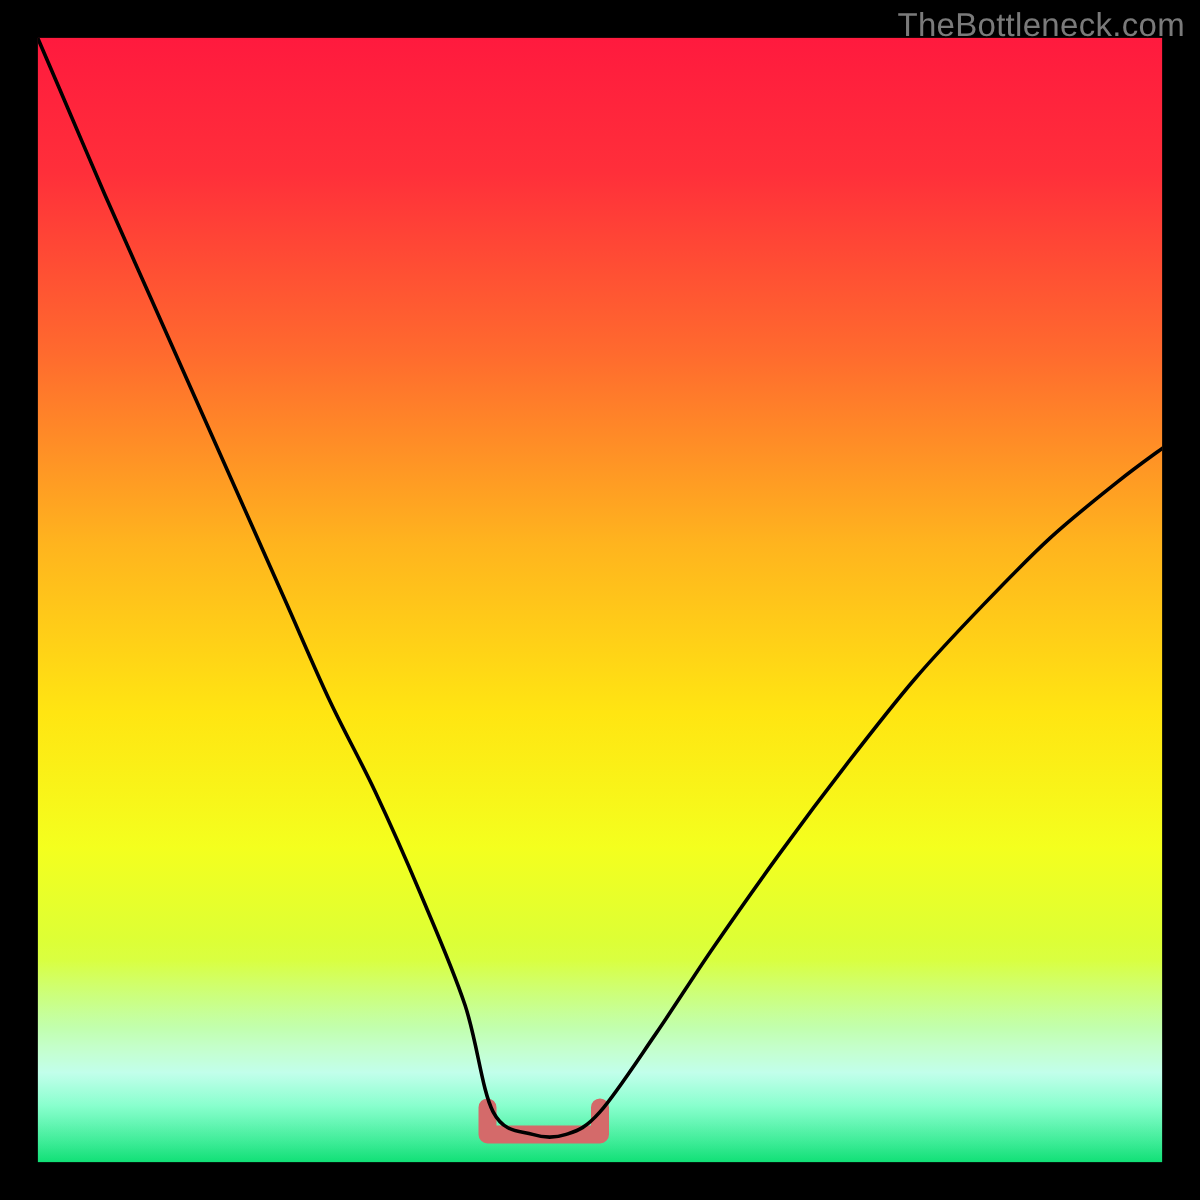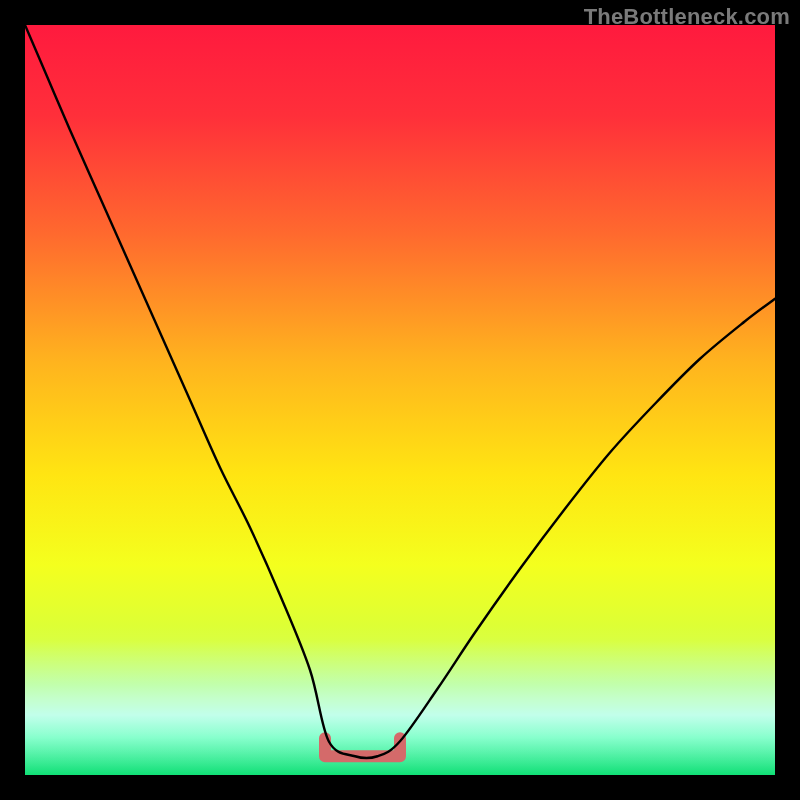--- a/index.html
+++ b/index.html
@@ -16,21 +16,21 @@
     width: 800px;
     height: 800px;
     background: #000;
   }
   .watermark {
     position: absolute;
     top: 4px;
     right: 10px;
     color: #7a7a7a;
     font-size: 22px;
-    font-weight: 700;
+    font-weight: 400;
     letter-spacing: 0.2px;
     z-index: 10;
   }
   .plot {
     position: absolute;
     left: 25px;
     top: 25px;
     width: 750px;
     height: 750px;
     overflow: hidden;

